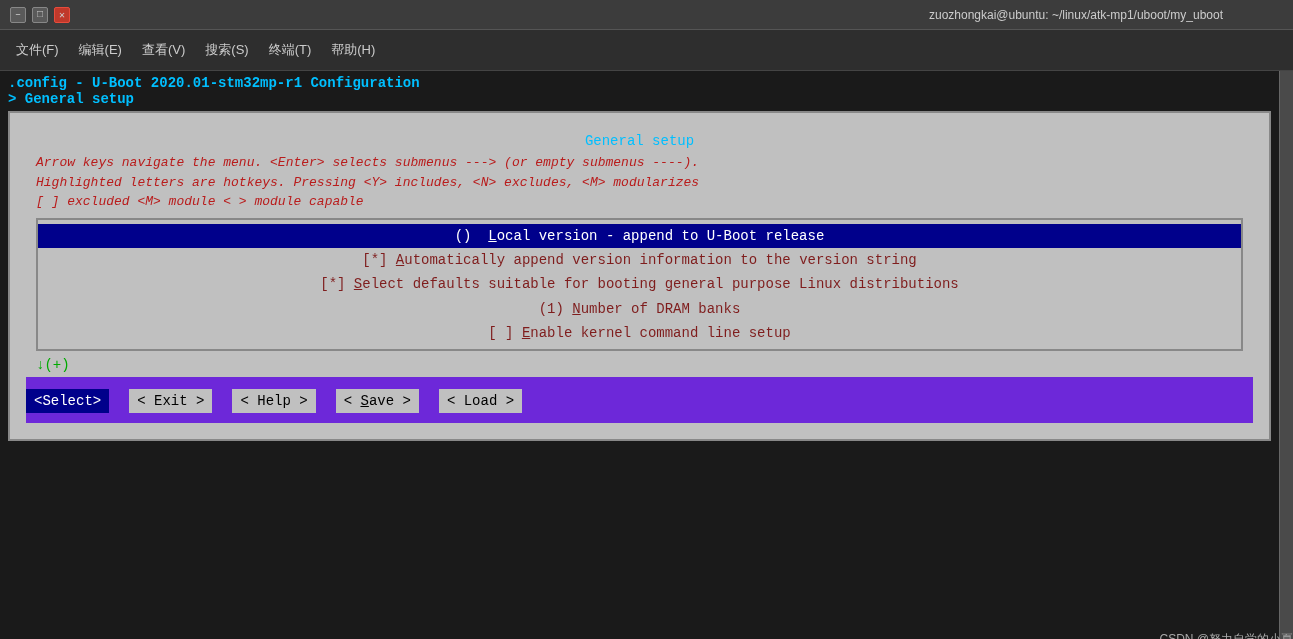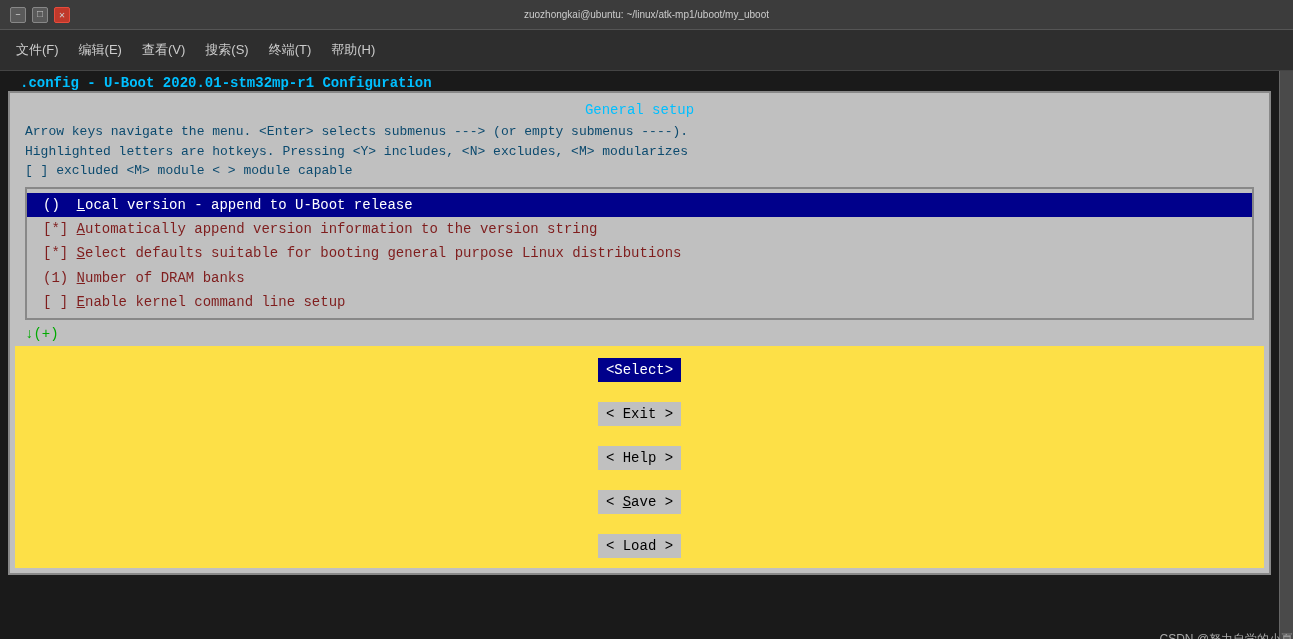--- a/index.html
+++ b/index.html
@@ -16,24 +16,24 @@
       background: #3c3c3c;
       height: 30px;
       display: flex;
       align-items: center;
       justify-content: space-between;
       padding: 0 10px;
       border-bottom: 1px solid #555;
     }
     .title-bar-text {
       color: #ccc;
-      font-size: 10px;
+      font-size: 12px;
       font-family: sans-serif;
       flex: 1;
-      text-align: center;
+      text-align: right;
     }
     .title-btn {
       width: 16px;
       height: 16px;
       border-radius: 2px;
       border: 1px solid #888;
       background: #5a5a5a;
       cursor: pointer;
       display: flex;
       align-items: center;
@@ -57,68 +57,70 @@
       color: #ccc;
       font-size: 13px;
       font-family: sans-serif;
       padding: 2px 8px;
       cursor: pointer;
     }
 
     
     .config-header {
       background: #1a1a1a;
-      padding: 4px 8px 0 20px;
+      padding: 4px 8px 0 8px;
     }
     .config-title-line {
       color: #00bfff;
       font-size: 14px;
       font-weight: bold;
       font-family: 'Courier New', monospace;
     }
     .config-subtitle-line {
       color: #00bfff;
       font-size: 14px;
       font-weight: bold;
       font-family: 'Courier New', monospace;
       margin-bottom: 4px;
     }
 
     
     .main-box {
       background: #c0c0c0;
       margin: 0 8px;
-      padding: 5px;
+      padding: 16px;
       border: 2px solid #888;
     }
 
     .box-title {
       text-align: center;
       color: #00bfff;
       font-size: 14px;
       font-family: 'Courier New', monospace;
       background: #c0c0c0;
       padding: 4px 0 2px 0;
     }
 
     .instructions {
       background: #c0c0c0;
       padding: 2px 10px;
       font-size: 13px;
       font-family: 'Courier New', monospace;
-      color: #0c4a6e;
+      color: #b91c1c;
       line-height: 1.5;
+      font-style: italic;
     }
 
     
     .menu-list-box {
       margin: 4px 10px;
       background: #c0c0c0;
       border: 2px solid #888;
       padding: 4px 0;
+      text-align: center;
     }
 
     .menu-list-item {
       padding: 1px 16px;
       font-size: 14px;
       font-family: 'Courier New', monospace;
       color: #7f1d1d;
       line-height: 1.6;
       white-space: pre;
     }
@@ -135,22 +137,21 @@
       color: #00aa00;
     }
 
     
     .button-row {
       display: flex;
       justify-content: flex-start;
       align-items: center;
       gap: 20px;
       padding: 12px 0 10px 0;
-      background: #fde047;
-      flex-direction: column;
+      background: #6d28d9;
     }
 
     .nav-button {
       font-size: 14px;
       font-family: 'Courier New', monospace;
       color: #000;
       background: #c0c0c0;
       border: none;
       cursor: pointer;
       padding: 4px 8px;
@@ -212,20 +213,21 @@
   <span class="menu-item">查看(V)</span>
   <span class="menu-item">搜索(S)</span>
   <span class="menu-item">终端(T)</span>
   <span class="menu-item">帮助(H)</span>
 </div>
 
 <div class="outer-wrapper">
   <div class="inner-terminal">
     <div class="config-header">
       <div class="config-title-line">.config - U-Boot 2020.01-stm32mp-r1 Configuration</div>
+      <div class="config-subtitle-line">&gt; General setup</div>
     </div>
 
     <div class="main-box">
       <div class="box-title">General setup</div>
       <div class="instructions">
         <div>Arrow keys navigate the menu.  &lt;Enter&gt; selects submenus ---&gt; (or empty submenus ----).</div>
         <div>Highlighted letters are hotkeys.  Pressing &lt;Y&gt; includes, &lt;N&gt; excludes, &lt;M&gt; modularizes</div>
         <div>[ ] excluded  &lt;M&gt; module  &lt; &gt; module capable</div>
       </div>
 

